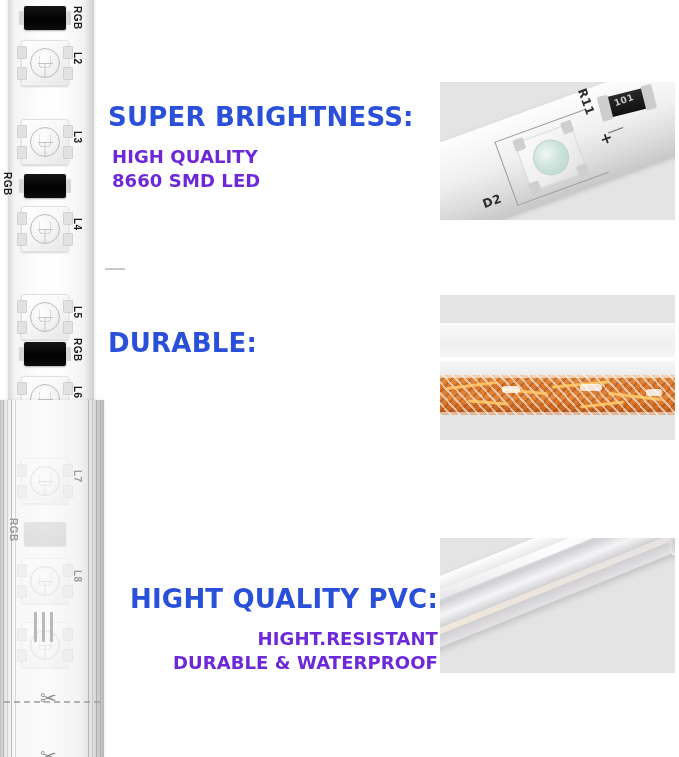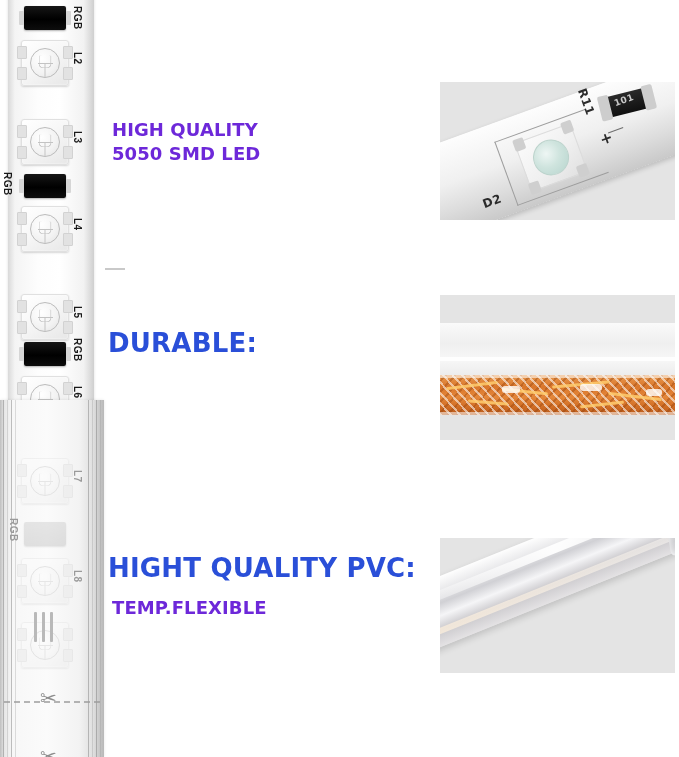--- a/index.html
+++ b/index.html
@@ -96,21 +96,21 @@
     font-family:"DejaVu Sans","Liberation Sans",sans-serif;
   }
   .feature p{
     margin:14px 0 0 4px;font-size:18px;font-weight:700;color:#6d28d9;
     line-height:1.32;letter-spacing:.1px;
     font-family:"DejaVu Sans","Liberation Sans",sans-serif;
   }
   .feature p span{display:block;white-space:nowrap;}
   #feature-brightness{top:104px;}
   #feature-flexible{top:330px;}
-  #feature-pvc{top:555px;}
+  #feature-pvc{top:586px;text-align:right;}
 
   .stray-dash{
     position:absolute;left:105px;top:268px;width:20px;height:0;
     border-top:2px solid #c9c9c9;
   }
 
   
   .panel{
     position:absolute;left:440px;width:235px;background:#e4e4e4;overflow:hidden;
   }
@@ -338,34 +338,36 @@
     <div class="cutmark" style="top:348px;">
 
       <div class="scissors">✂</div>
     </div>
   </div>
 </div>
 
 <div class="stray-dash"></div>
 
 <div class="feature" id="feature-brightness">
+  <h2>SUPER BRIGHTNESS:</h2>
   <p>
     <span>HIGH QUALITY</span>
-    <span>5050 SMD LED</span>
+    <span>8660 SMD LED</span>
   </p>
 </div>
 
 <div class="feature" id="feature-flexible">
   <h2>DURABLE:</h2>
 </div>
 
 <div class="feature" id="feature-pvc">
   <h2>HIGHT QUALITY PVC:</h2>
   <p>
-    <span>TEMP.FLEXIBLE</span>
+    <span>HIGHT.RESISTANT</span>
+    <span>DURABLE &amp; WATERPROOF</span>
   </p>
 </div>
 
 <div class="panel" id="panel-led">
   <div class="pcb-board">
     <div class="silk-outline" style="left:100px;top:18px;width:96px;height:66px;border-right:none;"></div>
     <div class="pcb-led">
       <i class="foot a"></i>
         <i class="foot b"></i>
         <i class="foot c"></i>

